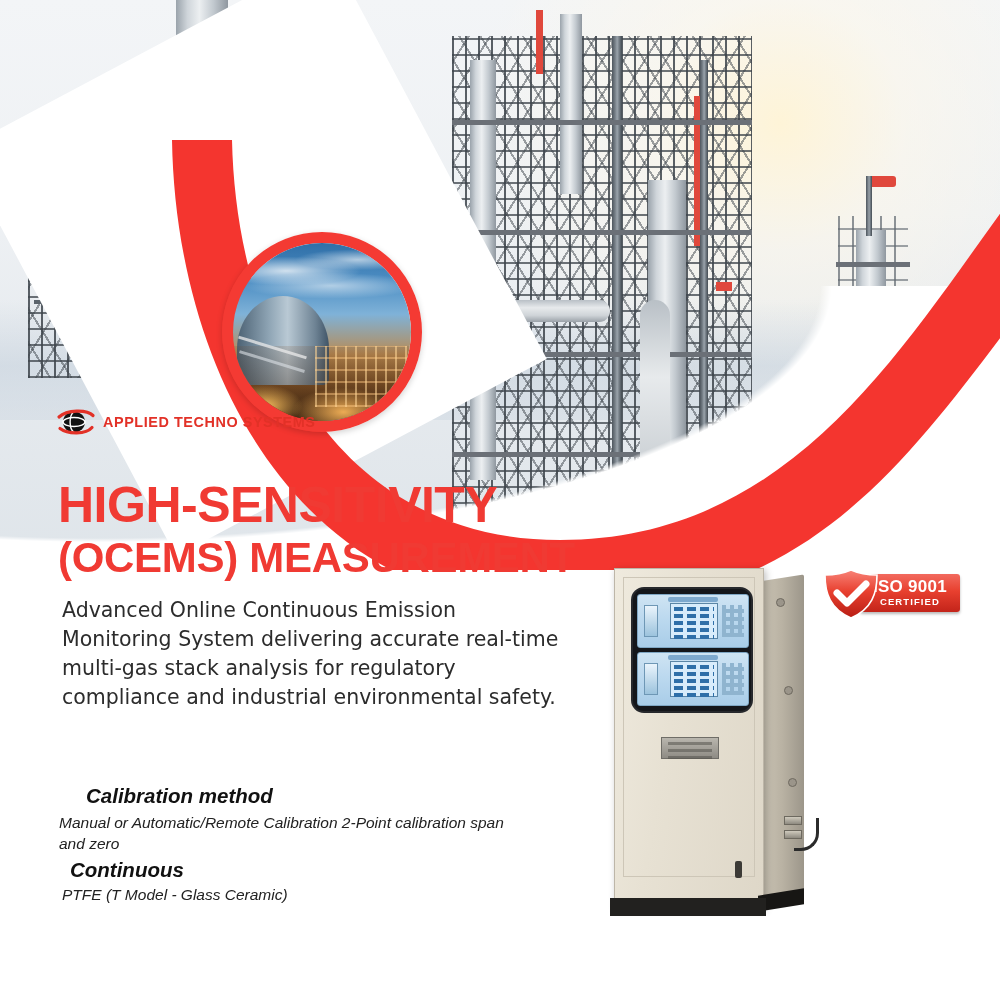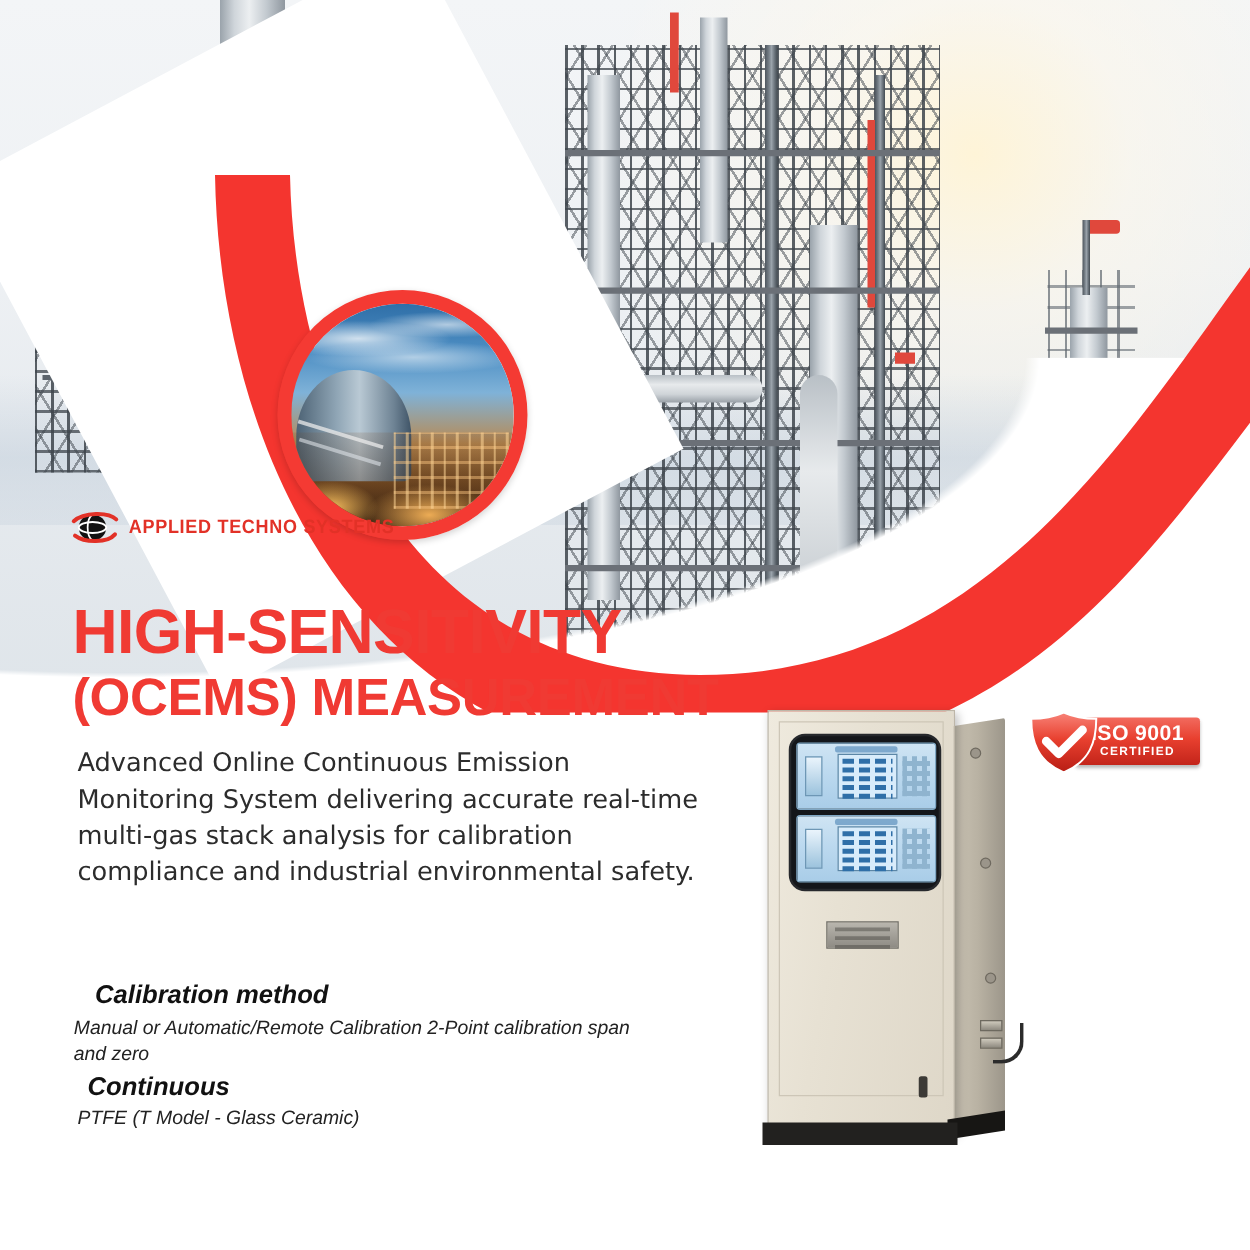--- a/index.html
+++ b/index.html
@@ -224,24 +224,24 @@
       <path d="M4 20.5 C 12 26.5, 30 26.5, 36 19.5" fill="none" stroke="#E23127" stroke-width="3.2" stroke-linecap="round"></path>
     </svg>
     <span class="logo-text">APPLIED TECHNO SYSTEMS</span>
   </div>
 
   <div class="headline">
     <div class="h1">HIGH-SENSITIVITY</div>
     <div class="h2">(OCEMS) MEASUREMENT</div>
   </div>
 
-  <div class="lede">Advanced Online Continuous Emission Monitoring System delivering accurate real-time multi-gas stack analysis for calibration compliance and industrial environmental safety.</div>
-
-
-  <div class="spec-h" style="left:76px;top:784px;">Calibration method</div>
+  <div class="lede">Advanced Online Continuous Emission Monitoring System delivering accurate real-time multi-gas stack analysis for regulatory compliance and industrial environmental safety.</div>
+
+
+  <div class="spec-h" style="left:86px;top:784px;">Calibration method</div>
   <div class="spec-p" style="left:59px;top:812px;width:460px;">Manual or Automatic/Remote Calibration 2-Point calibration span and zero</div>
 
   <div class="spec-h" style="left:70px;top:858px;">Continuous</div>
   <div class="spec-p" style="left:62px;top:884px;width:460px;">PTFE (T Model - Glass Ceramic)</div>
 
   <div class="cab">
     <div class="cab-side"></div>
     <div class="cab-bolt" style="left:168px;top:30px;"></div>
     <div class="cab-bolt" style="left:176px;top:118px;"></div>
     <div class="cab-bolt" style="left:180px;top:210px;"></div>

